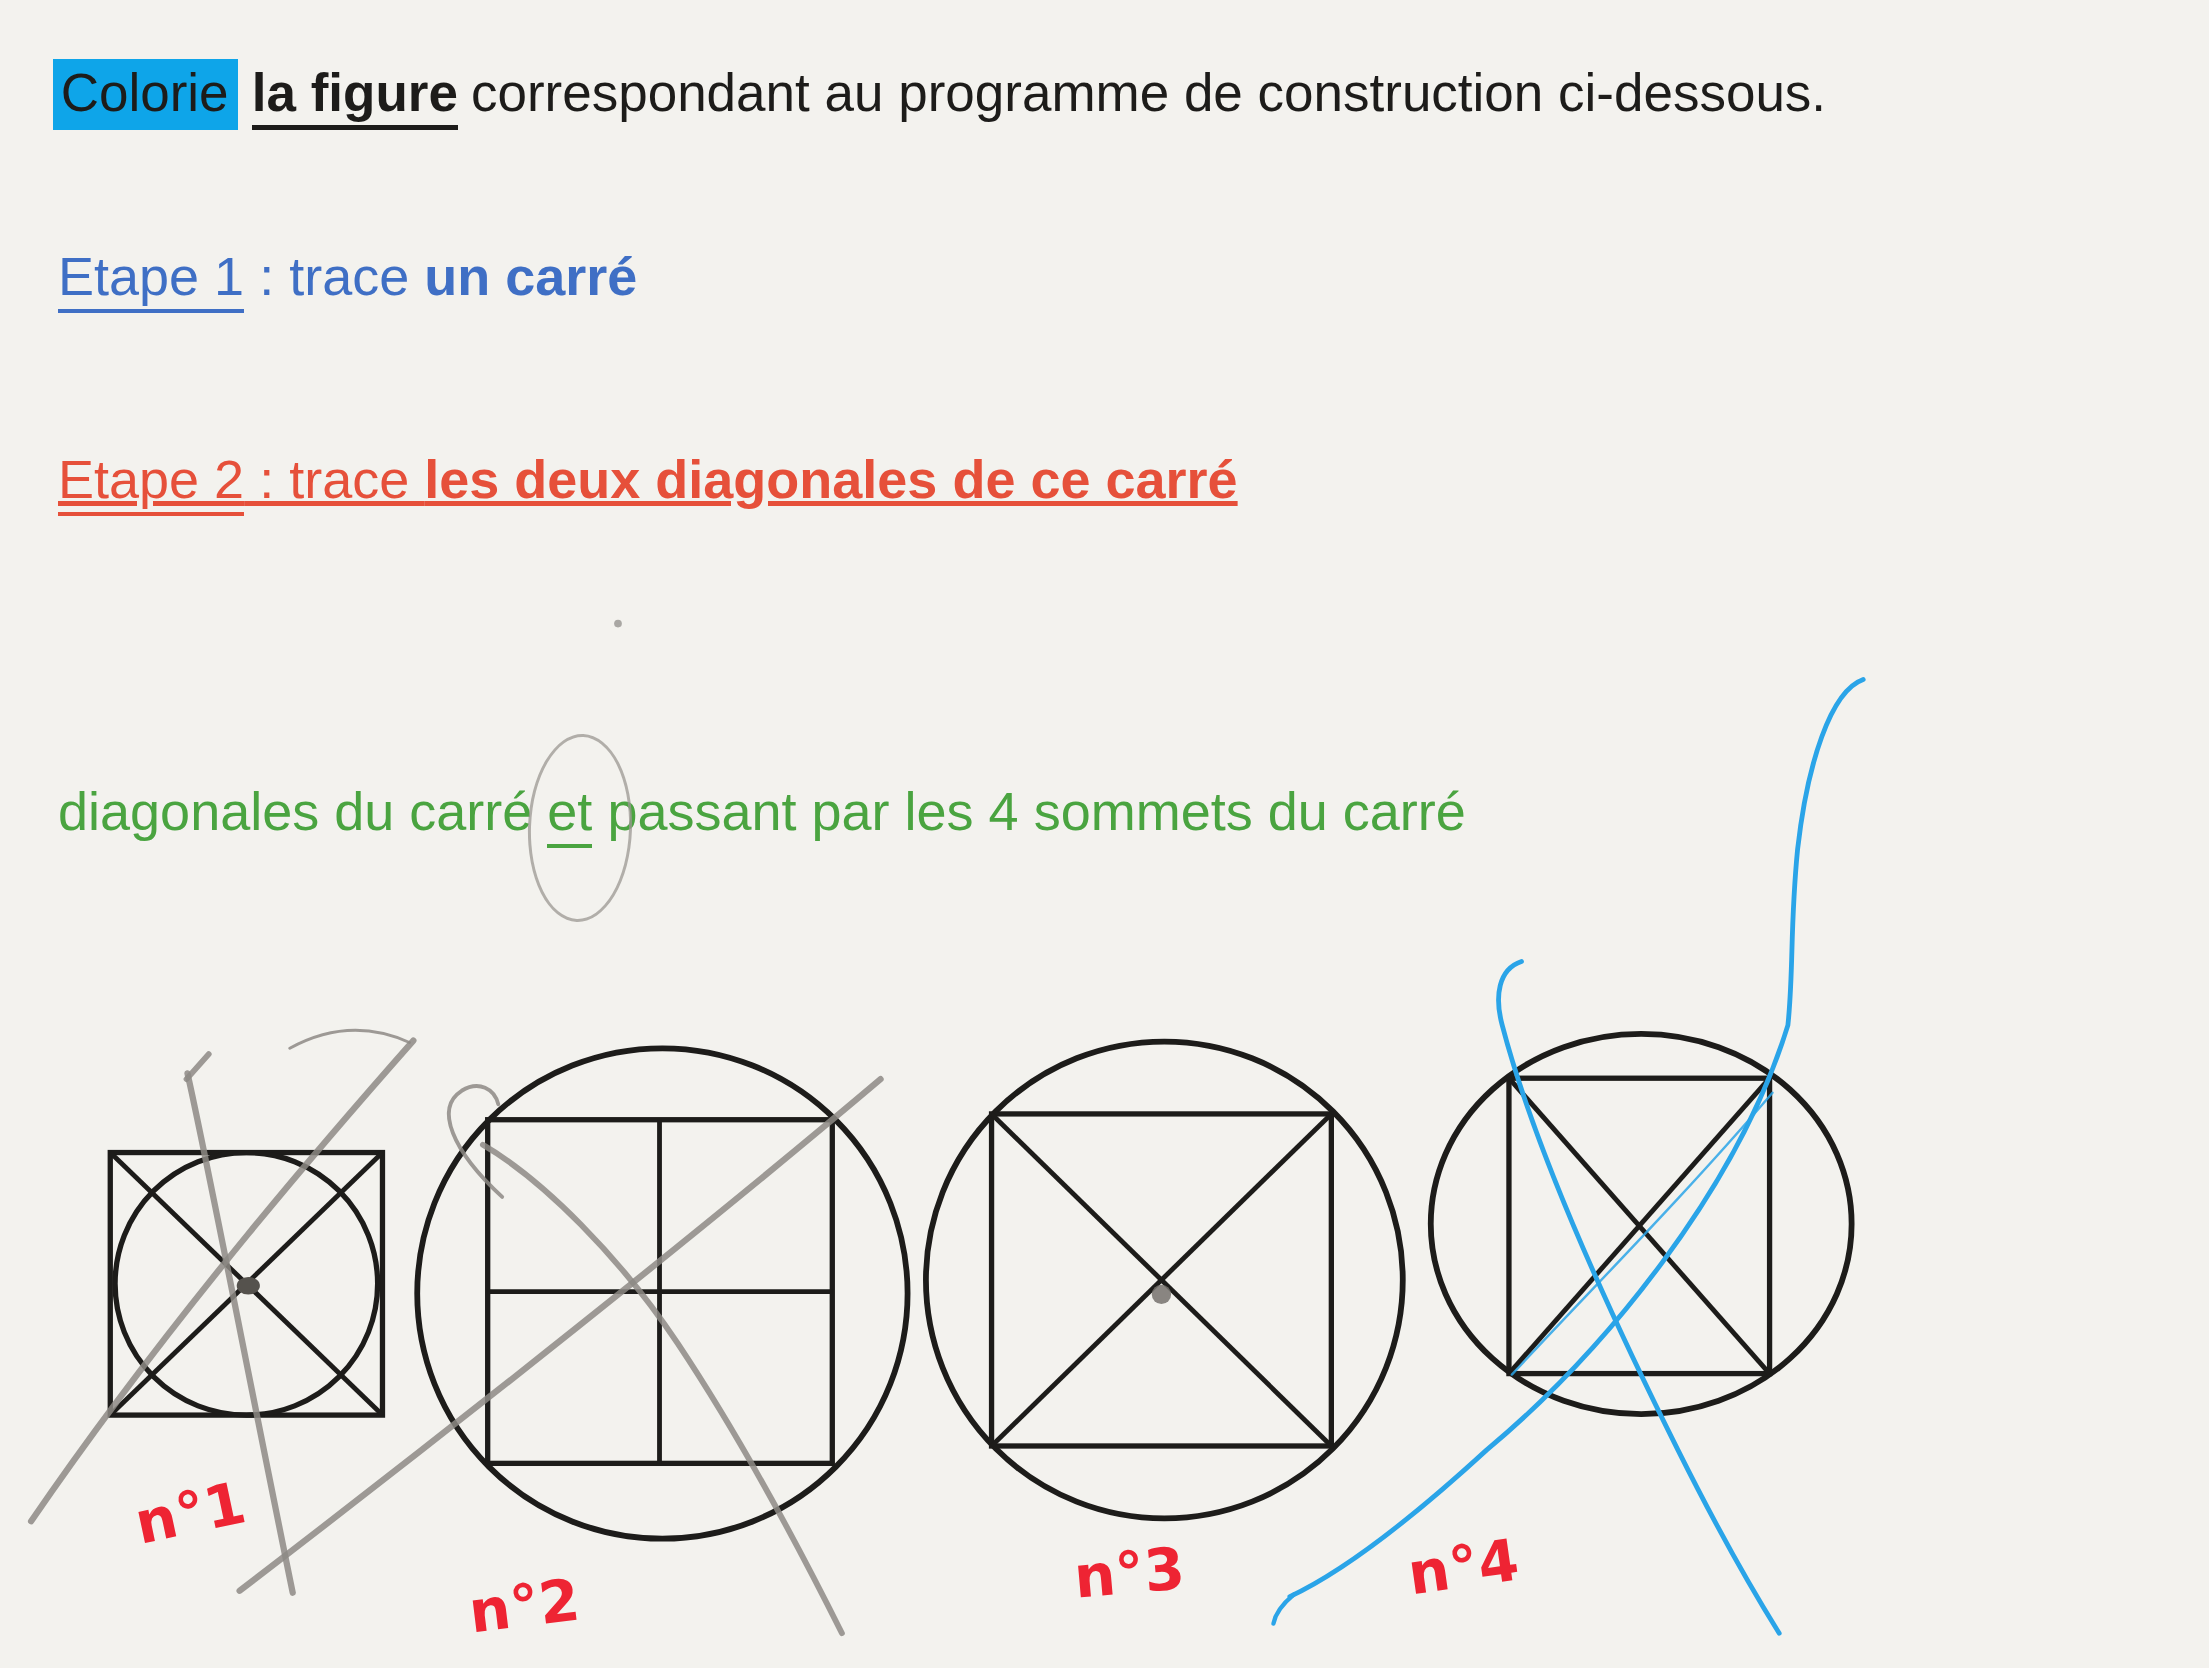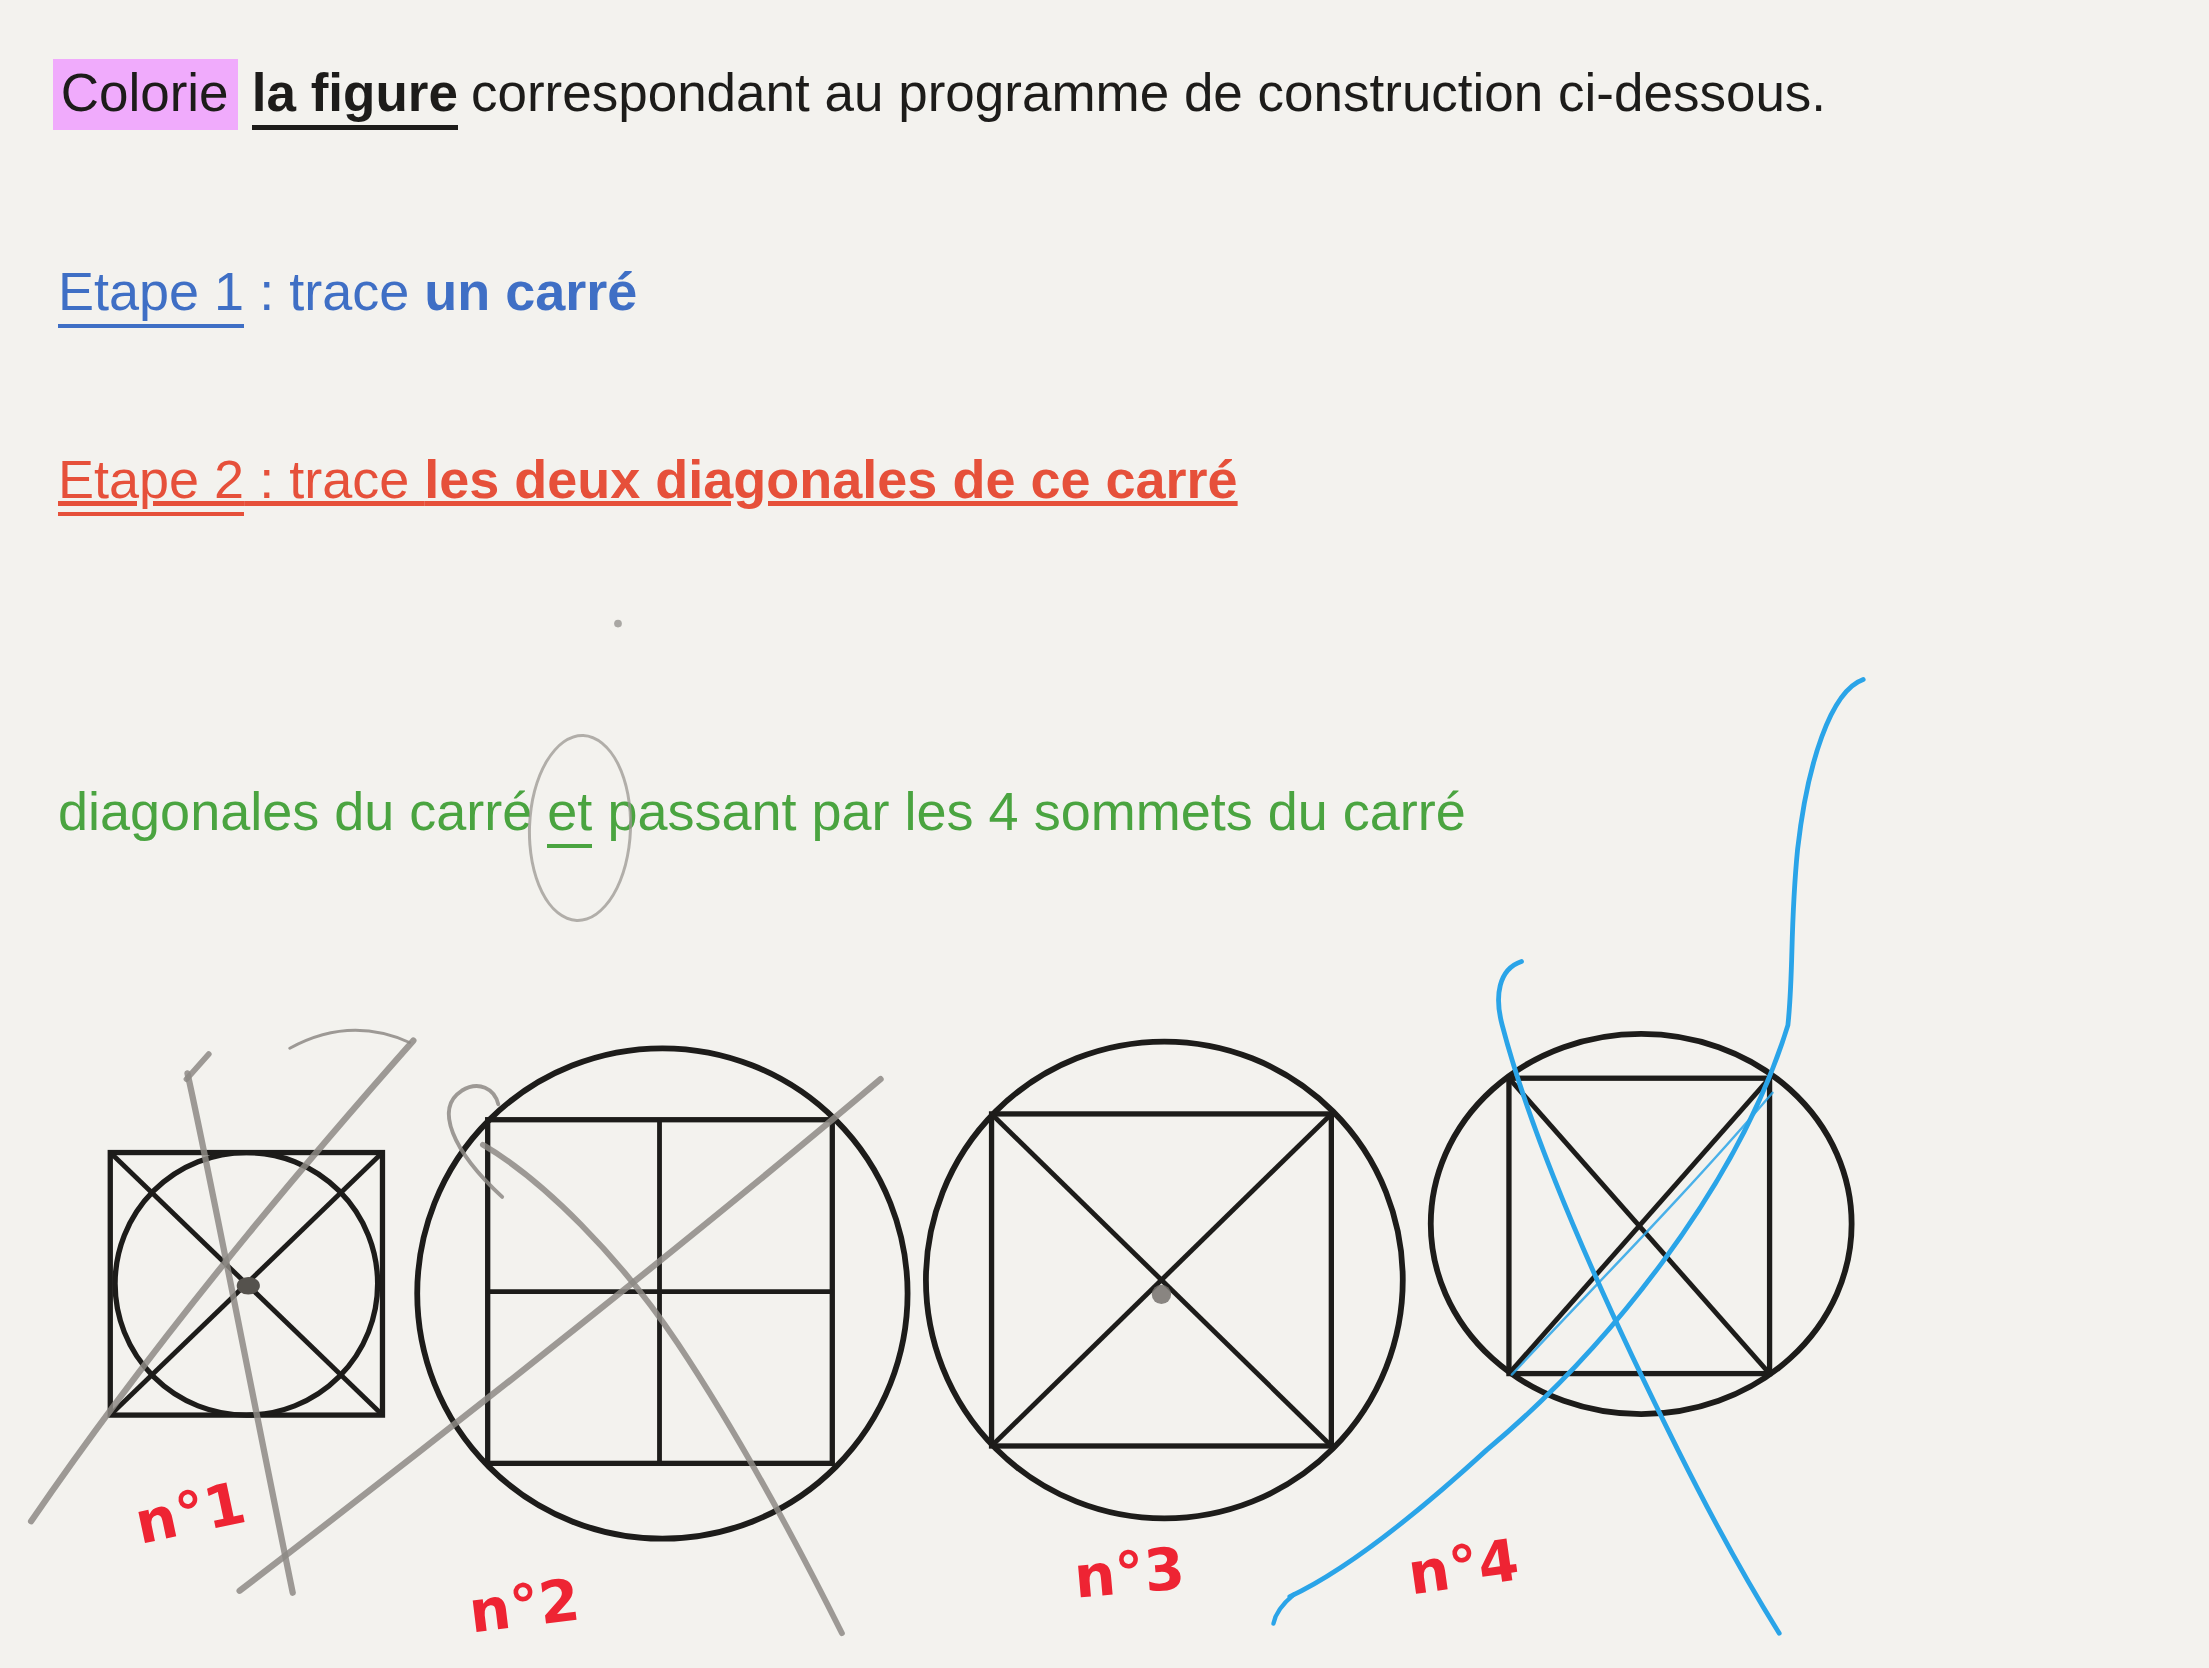--- a/index.html
+++ b/index.html
@@ -1,26 +1,26 @@
 <!DOCTYPE html>
 <html><head>
 <meta charset="utf-8">
 <style>
   html,body{margin:0;padding:0;}
   body{background:#d8d8d4;font-family:"Liberation Sans",sans-serif;}
   #page{position:relative;width:2209px;height:1668px;background:#f3f2ee;overflow:hidden;}
 
   .tline{position:absolute;white-space:nowrap;color:#1d1c1a;}
   .title{left:53px;top:62px;font-size:53px;}
-  .hl{background:#f0abfc;padding:3.9px 9.7px 7.7px 7.7px;}
+  .hl{background:#0ea5e9;padding:3.9px 9.7px 7.7px 7.7px;}
   .bu{font-weight:bold;border-bottom:5.8px solid #1d1c1a;padding-bottom:3px;margin-left:13.5px;}
   .rest{margin-left:13px;}
 
   .step{font-size:54px;}
-  .step1{left:58px;top:260px;color:#3f6fc5;}
+  .step1{left:58px;top:245px;color:#3f6fc5;}
   .step2{left:58px;top:448px;color:#e6503a;text-decoration:underline;}
   .step3a{left:58px;top:641px;color:#4aa440;}
   .step3b{left:58px;top:780px;color:#4aa440;}
   .u{border-bottom:4.8px solid currentColor;padding-bottom:2.9px;}
   .b{font-weight:bold;}
 
   .etwrap{position:relative;display:inline-block;}
   .pencil-oval{position:absolute;left:-19.3px;top:-46px;width:98px;height:182px;
     border:3.9px solid #9b9792;border-radius:50%;transform:rotate(2deg);opacity:.75;}
 

